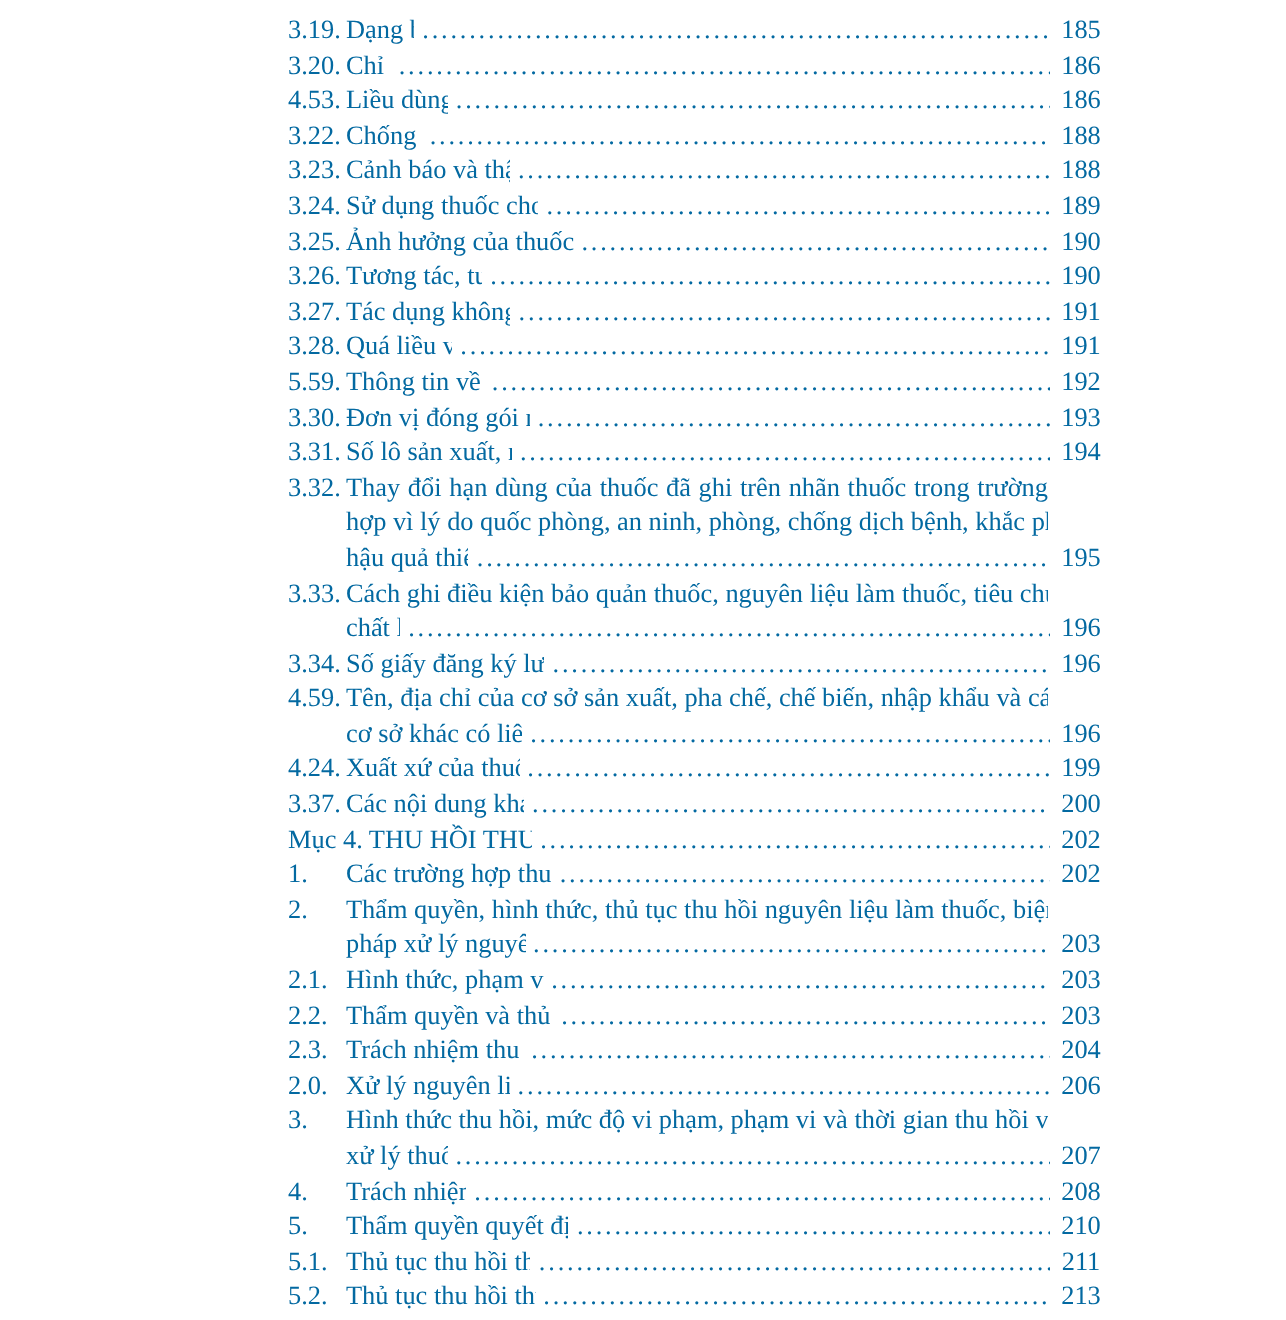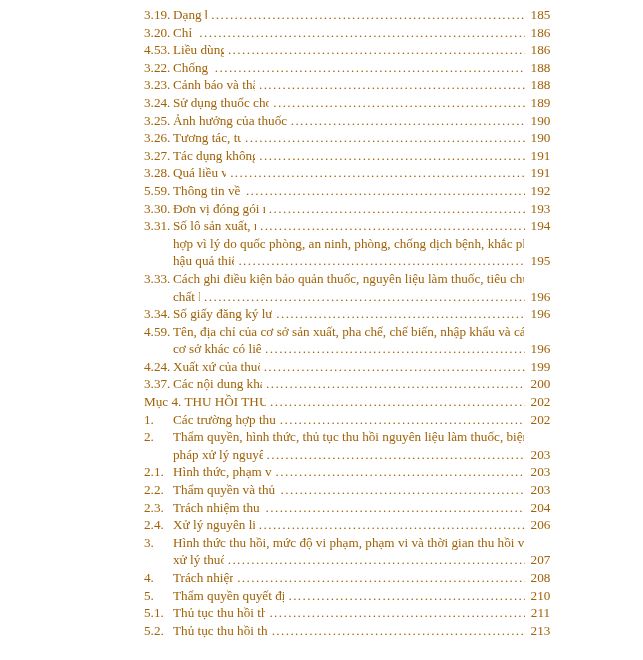--- a/index.html
+++ b/index.html
@@ -8,21 +8,21 @@
     padding: 0;
     background: #ffffff;
   }
   .sheet {
     position: relative;
     width: 643px;
     height: 660px;
     background: #ffffff;
     overflow: hidden;
     font-family: "Liberation Serif", "DejaVu Serif", serif;
-    color: #a16207;
+    color: #0369a1;
   }
   .toc {
     padding: 6px 90px 0 144px;
   }
   .toc-line {
     display: flex;
     align-items: baseline;
     height: 17.6px;
     line-height: 17.6px;
     font-size: 13.2px;
@@ -137,20 +137,25 @@
     <span class="leader"></span>
     <span class="pg">193</span>
   </div>
       <div class="toc-line">
     <span class="num">3.31.</span>
     <span class="txt">Số lô sản xuất, ngày sản xuất, hạn dùng</span>
     <span class="leader"></span>
     <span class="pg">194</span>
   </div>
       <div class="toc-line fill">
+    <span class="num">3.32.</span>
+    <span class="txt">Thay đổi hạn dùng của thuốc đã ghi trên nhãn thuốc trong trường</span>
+
+  </div>
+      <div class="toc-line fill">
     <span class="num"></span>
     <span class="txt">hợp vì lý do quốc phòng, an ninh, phòng, chống dịch bệnh, khắc phục</span>
 
   </div>
       <div class="toc-line">
     <span class="num"></span>
     <span class="txt">hậu quả thiên tai, thảm họa</span>
     <span class="leader"></span>
     <span class="pg">195</span>
   </div>
@@ -229,21 +234,21 @@
     <span class="leader"></span>
     <span class="pg">203</span>
   </div>
       <div class="toc-line">
     <span class="num">2.3.</span>
     <span class="txt">Trách nhiệm thu hồi nguyên liệu làm thuốc</span>
     <span class="leader"></span>
     <span class="pg">204</span>
   </div>
       <div class="toc-line">
-    <span class="num">2.4.</span>
+    <span class="num">2.0.</span>
     <span class="txt">Xử lý nguyên liệu làm thuốc bị thu hồi</span>
     <span class="leader"></span>
     <span class="pg">206</span>
   </div>
       <div class="toc-line fill">
     <span class="num">3.</span>
     <span class="txt">Hình thức thu hồi, mức độ vi phạm, phạm vi và thời gian thu hồi và</span>
 
   </div>
       <div class="toc-line">

